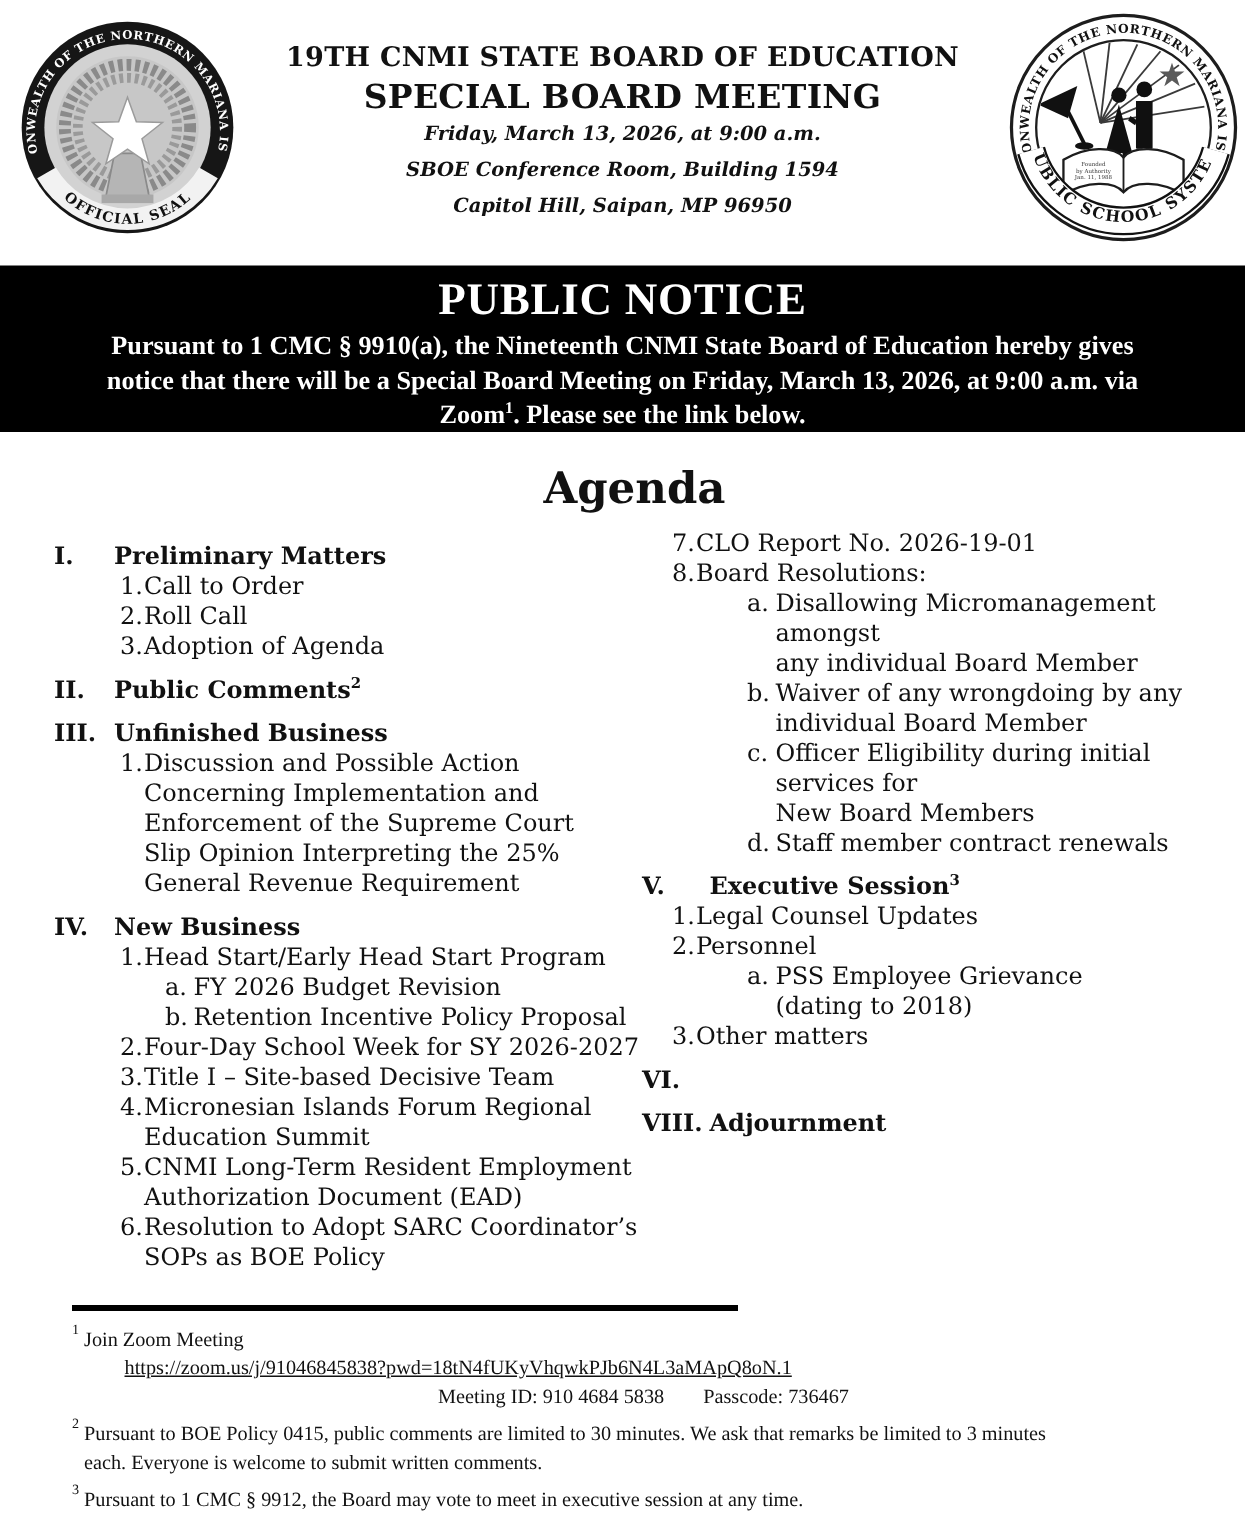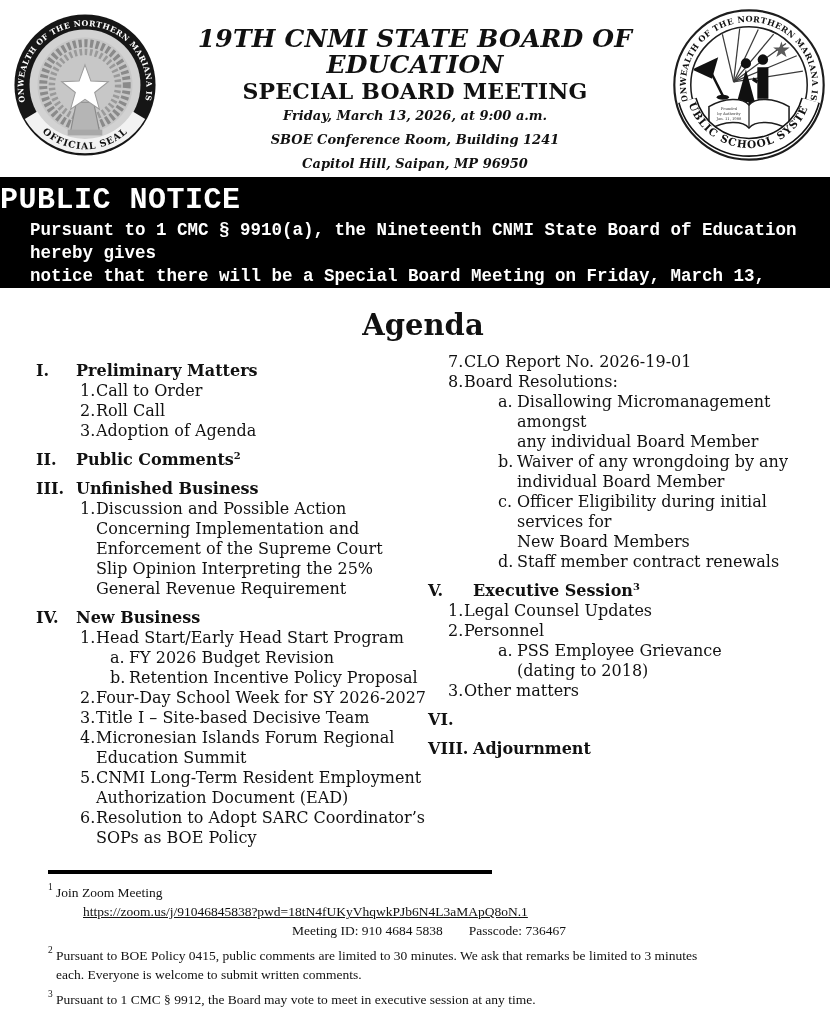--- a/index.html
+++ b/index.html
@@ -6,27 +6,27 @@
   body{
     width:830px;height:1024px;background:#ffffff;position:relative;overflow:hidden;
     font-family:"DejaVu Serif", serif;color:#111;
   }
   
   .doc-header{position:relative;height:176px;}
   .seal{position:absolute;}
   .seal-left{left:13px;top:13px;width:144px;height:144px;}
   .seal-right{right:4px;top:8px;width:154px;height:154px;}
   .header-text{position:absolute;left:158px;right:158px;top:26px;text-align:center;font-weight:bold;}
-  .ht-1{font-size:25px;line-height:26px;letter-spacing:.2px;font-style:italic;}
+  .ht-1{font-size:18px;line-height:26px;letter-spacing:.2px;}
   .ht-2{font-size:22px;line-height:26px;letter-spacing:.2px;}
   .ht-3,.ht-4,.ht-5{font-size:13px;line-height:24px;font-style:italic;}
   
   .notice-banner{
     position:absolute;left:0;top:177px;width:830px;height:111px;background:#000;
-    color:#fff;text-align:left;font-family:Liberation Mono, monospace;
+    color:#fff;text-align:center;font-family:Liberation Serif, serif;
   }
   .notice-title{margin:6px 0 2px 0;font-size:30px;line-height:34px;font-weight:bold;letter-spacing:.5px;}
   .notice-body{margin:0 auto;max-width:770px;font-size:17.5px;font-weight:bold;line-height:23px;white-space:pre-line;}
   .sup-ref{font-size:62%;vertical-align:super;line-height:0;}
   
   .agenda-title{position:absolute;left:0;top:300px;width:830px;text-align:center;
     font-size:29px;font-weight:bold;margin:8px;}
   .agenda-cols{position:absolute;left:36px;top:352px;width:788px;display:flex;}
   .agenda-col{font-size:16px;line-height:20px;}
   .col-left{width:392px;flex:none;}
@@ -83,21 +83,21 @@
         <text font-size="6.5" font-weight="bold" fill="#111" letter-spacing="0.6" font-family="DejaVu Serif, serif">
           <textPath href="#cnmiBotArc" startOffset="50%" text-anchor="middle">OFFICIAL SEAL</textPath>
         </text>
       </svg>
     </div>
 
     <div class="header-text">
       <div class="ht-1">19TH CNMI STATE BOARD OF EDUCATION</div>
       <div class="ht-2">SPECIAL BOARD MEETING</div>
       <div class="ht-3">Friday, March 13, 2026, at 9:00 a.m.</div>
-      <div class="ht-4">SBOE Conference Room, Building 1241</div>
+      <div class="ht-4">SBOE Conference Room, Building 1594</div>
       <div class="ht-5">Capitol Hill, Saipan, MP 96950</div>
     </div>
 
     <div class="seal seal-right">
       <svg viewBox="0 0 100 100" width="100%" height="100%">
         <defs>
           <clipPath id="pssClip">
               <circle cx="50" cy="50" r="37.2"></circle>
             </clipPath>
         </defs>

